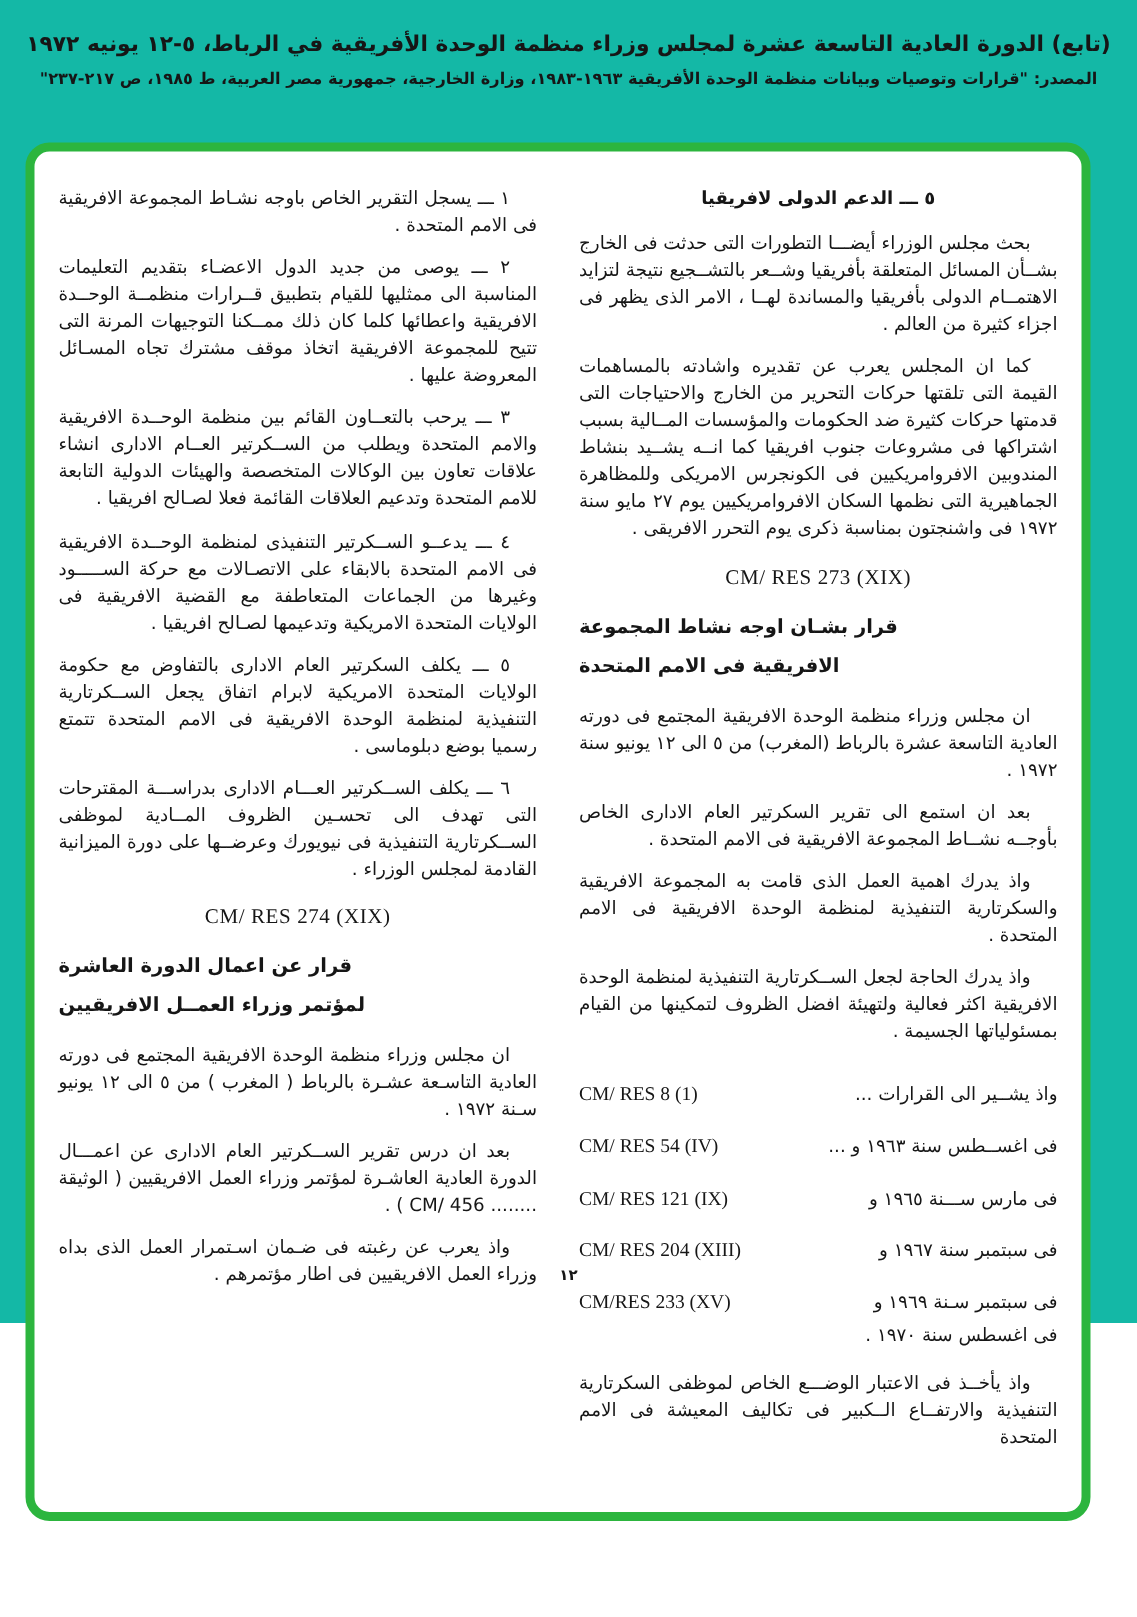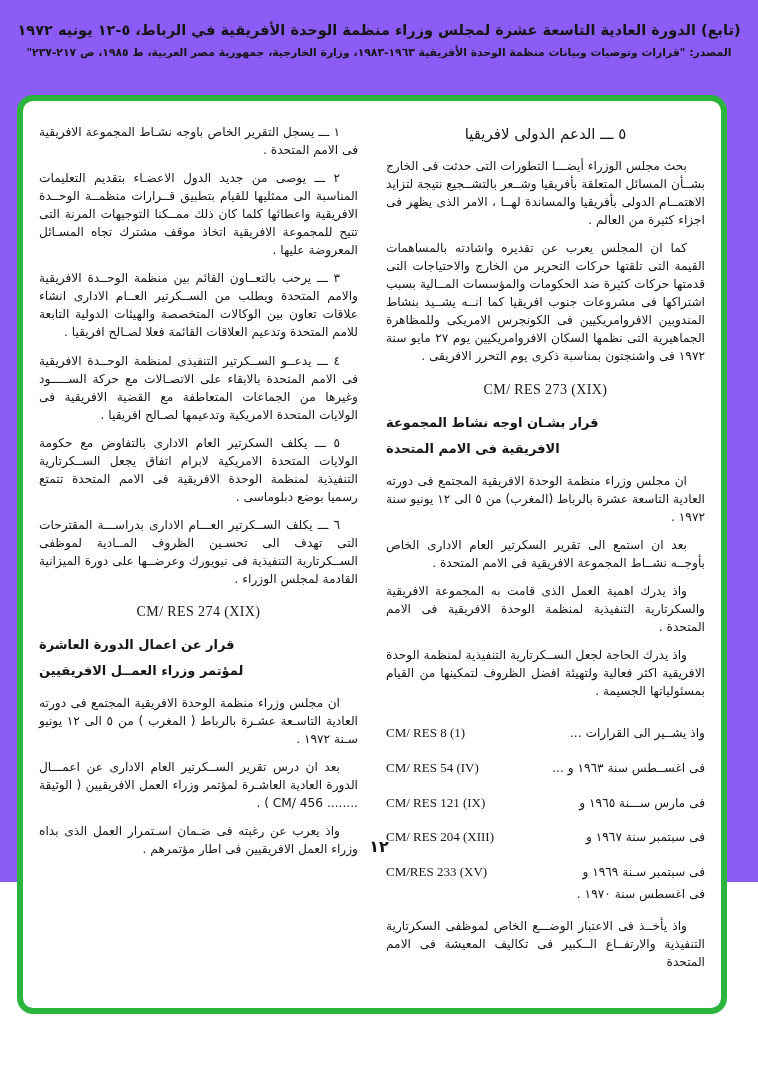--- a/index.html
+++ b/index.html
@@ -4,21 +4,21 @@
 <style>
   * { box-sizing: border-box; margin: 0; padding: 0; }
   html, body { background: #ffffff; }
   body {
     width: 758px; height: 1078px;
     font-family: "DejaVu Sans", sans-serif;
     color: #161616;
     position: relative;
     overflow: hidden;
   }
-  .page { position: relative; width: 758px; height: 882px; background: #8b5cf6; }
+  .page { position: relative; width: 758px; height: 882px; background: #14b8a6; }
 
   
   .hdr { padding-top: 22px; text-align: center; direction: rtl; }
   .hdr-title { font-size: 14.5px; font-weight: 700; letter-spacing: 0; }
   .hdr-src   { font-size: 10.8px; font-weight: 700; margin-top: 8px; }
 
   
   .frame {
     position: absolute; left: 17px; top: 95px;
     width: 710px; height: 919px;
@@ -27,22 +27,22 @@
     background: #fff;
     padding: 22px 16px 10px 16px;
     overflow: hidden;
   }
 
   
   .cols { display: flex; direction: rtl; gap: 28px; height: 100%; }
   .col  { width: 50%; direction: rtl; }
 
   .sec-head {
-    text-align: center; font-weight: 400;
-    font-size: 15px; margin: 2px 0 14px 0;
+    text-align: center; font-weight: 700;
+    font-size: 12px; margin: 2px 0 14px 0;
   }
   p.b {
     font-size: 12.2px; line-height: 1.48;
     text-align: justify; text-indent: 18px;
     margin: 0 0 10px 0;
   }
   p.b.bold { font-weight: 700; }
 
   .code {
     font-family: "Liberation Serif", serif;
@@ -62,21 +62,21 @@
     direction: rtl; font-size: 12.2px; line-height: 1.75;
   }
   .resrow .ar { white-space: nowrap; }
   .resrow .code-cell {
     font-family: "Liberation Serif", serif;
     font-size: 13px; direction: ltr; white-space: nowrap; margin-top: 12px;
   }
 
   .pageno {
     position: absolute; bottom: 26px; left: 0; right: 0;
-    text-align: center; font-size: 16px; font-weight: 700;
+    text-align: center; font-size: 10px; font-weight: 700;
   }
 </style>
 </head>
 <body>
 
 <div class="page">
 
   <header class="hdr">
     <div class="hdr-title">(تابع) الدورة العادية التاسعة عشرة لمجلس وزراء منظمة الوحدة الأفريقية في الرباط، ٥-١٢ يونيه ١٩٧٢</div>
     <div class="hdr-src">المصدر: "قرارات وتوصيات وبيانات منظمة الوحدة الأفريقية ١٩٦٣-١٩٨٣، وزارة الخارجية، جمهورية مصر العربية، ط ١٩٨٥، ص ٢١٧-٢٣٧"</div>

